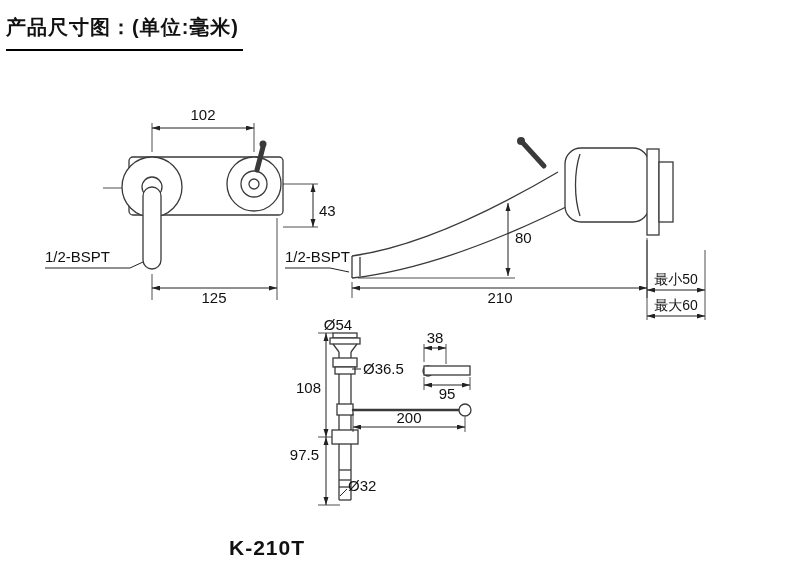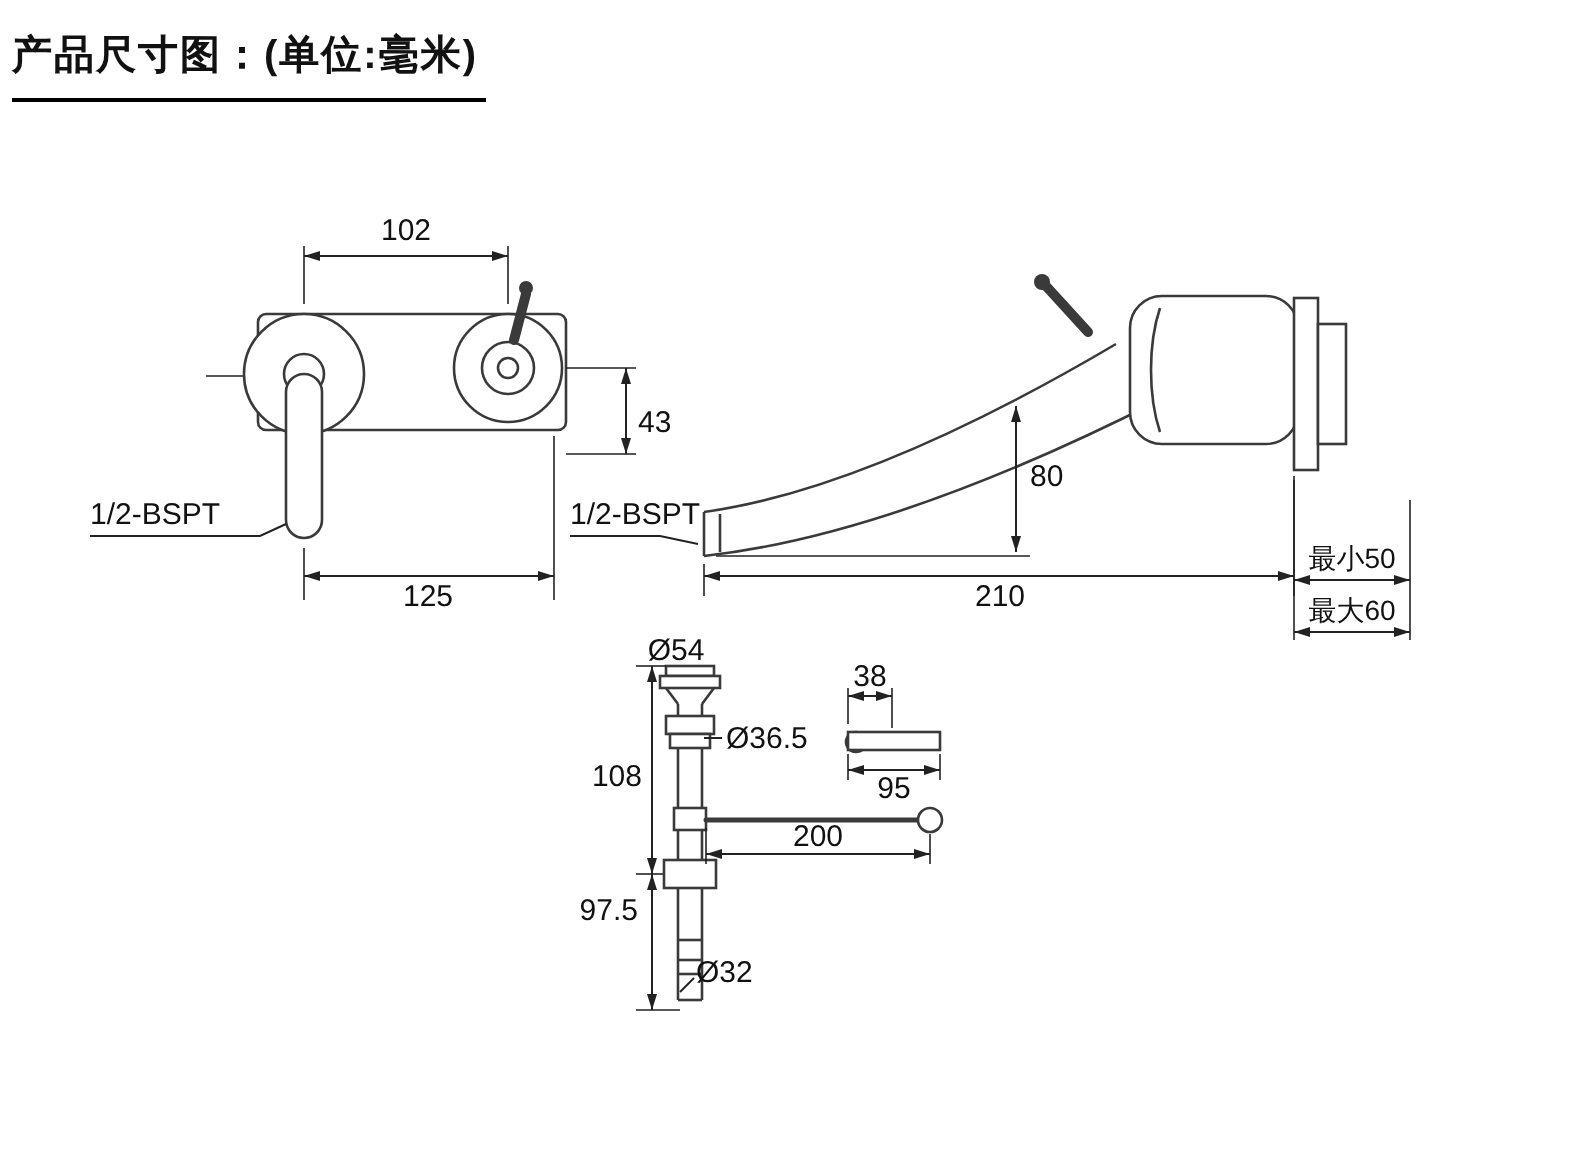--- a/index.html
+++ b/index.html
@@ -150,13 +150,14 @@
       <line class="dim" x1="424" y1="348" x2="446" y2="348"></line>
       <text x="435" y="343" text-anchor="middle">38</text>
 
       <line class="ext" x1="424" y1="377" x2="424" y2="390"></line>
       <line class="ext" x1="470" y1="377" x2="470" y2="390"></line>
       <line class="dim" x1="424" y1="385" x2="470" y2="385"></line>
       <text x="447" y="399" text-anchor="middle">95</text>
     </g>
   </svg>
 
+  <div class="model">K-210T</div>
 </div>
 
 </body></html>

